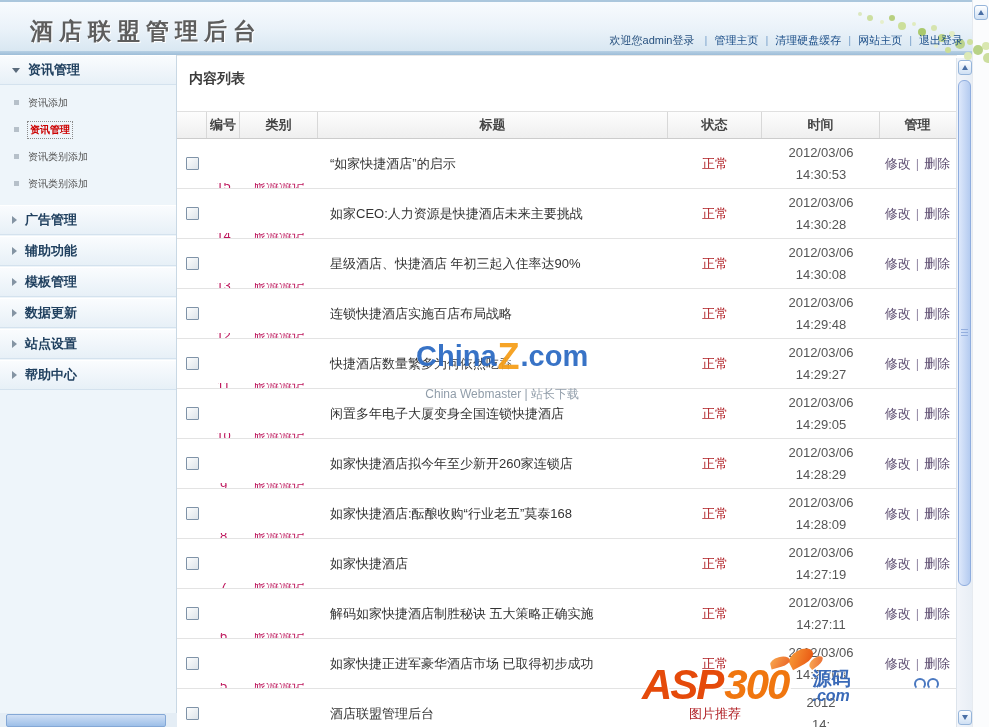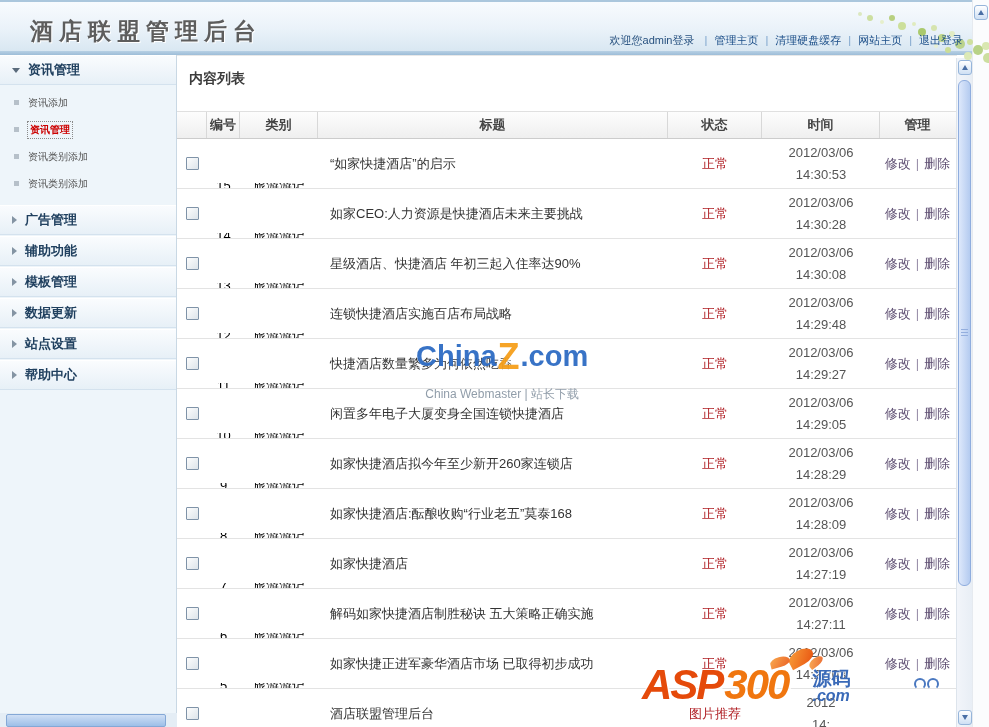--- a/index.html
+++ b/index.html
@@ -52,21 +52,21 @@
            border-top:1px solid #e8e8e8;box-sizing:border-box;overflow:hidden;}
   .content-title{margin:0;height:56px;box-sizing:border-box;padding:14px 0 0 12px;
            font-size:14px;font-weight:bold;color:#3c3c3c;border-bottom:1px solid #e0e0e0;}
   .t-head{display:flex;height:26px;line-height:26px;background:linear-gradient(180deg,#fdfdfd,#efefef);
           border-bottom:1px solid #cccccc;font-size:13px;font-weight:bold;color:#444;}
   .t-head .hc{box-sizing:border-box;border-right:1px solid #d8d8d8;text-align:center;overflow:hidden;}
   .t-head .hc:last-child{border-right:none;}
   .t-row{display:flex;height:49px;border-bottom:1px solid #e3e3e3;font-size:13px;background:#fff;}
   .cell{box-sizing:border-box;display:flex;align-items:center;justify-content:center;overflow:hidden;}
   .w0{width:30px;} .w1{width:33px;} .w2{width:78px;} .w3{width:350px;} .w4{width:94px;} .w5{width:118px;} .w6{width:75px;}
-  .c-id,.c-cat{color:#000000;margin-top:44px;}
+  .c-id,.c-cat{color:#be185d;margin-top:44px;}
   .c-title{justify-content:flex-start;padding-left:12px;color:#333;}
   .c-status{color:#b01f24;}
   .c-time{flex-direction:column;justify-content:center;color:#555;line-height:22px;}
   .c-manage a{color:#5e4e72;text-decoration:none;}
   .c-manage .msep{color:#9a8faa;margin:0 5px;}
   .checkbox{width:13px;height:13px;box-sizing:border-box;border:1px solid #7f93a8;border-radius:1px;
             background:linear-gradient(135deg,#fdfdfd,#dde4ea);cursor:pointer;}
 
   
   .content-scrollbar{position:absolute;left:956px;top:58px;width:16px;height:669px;

